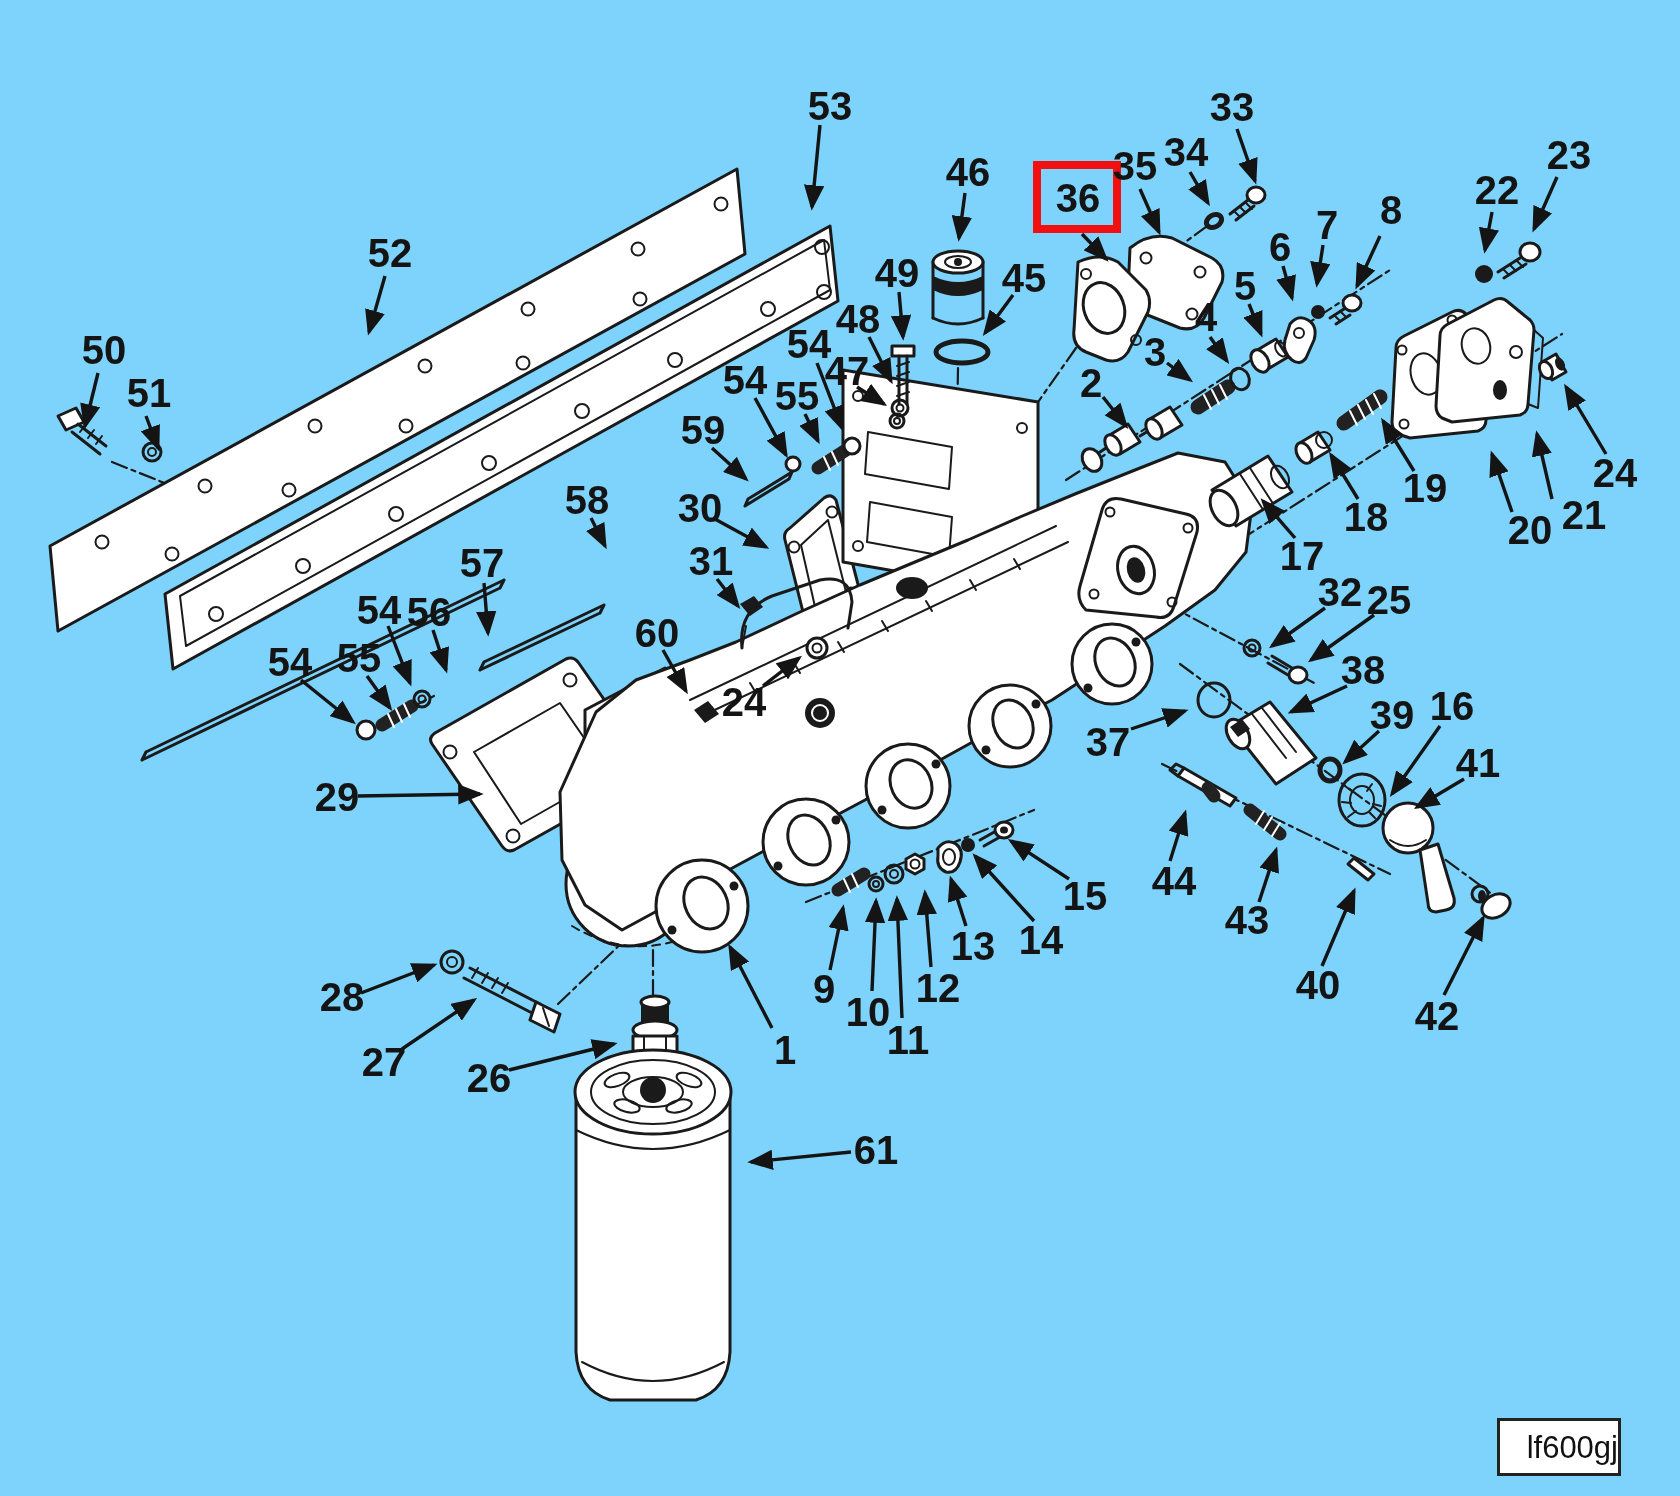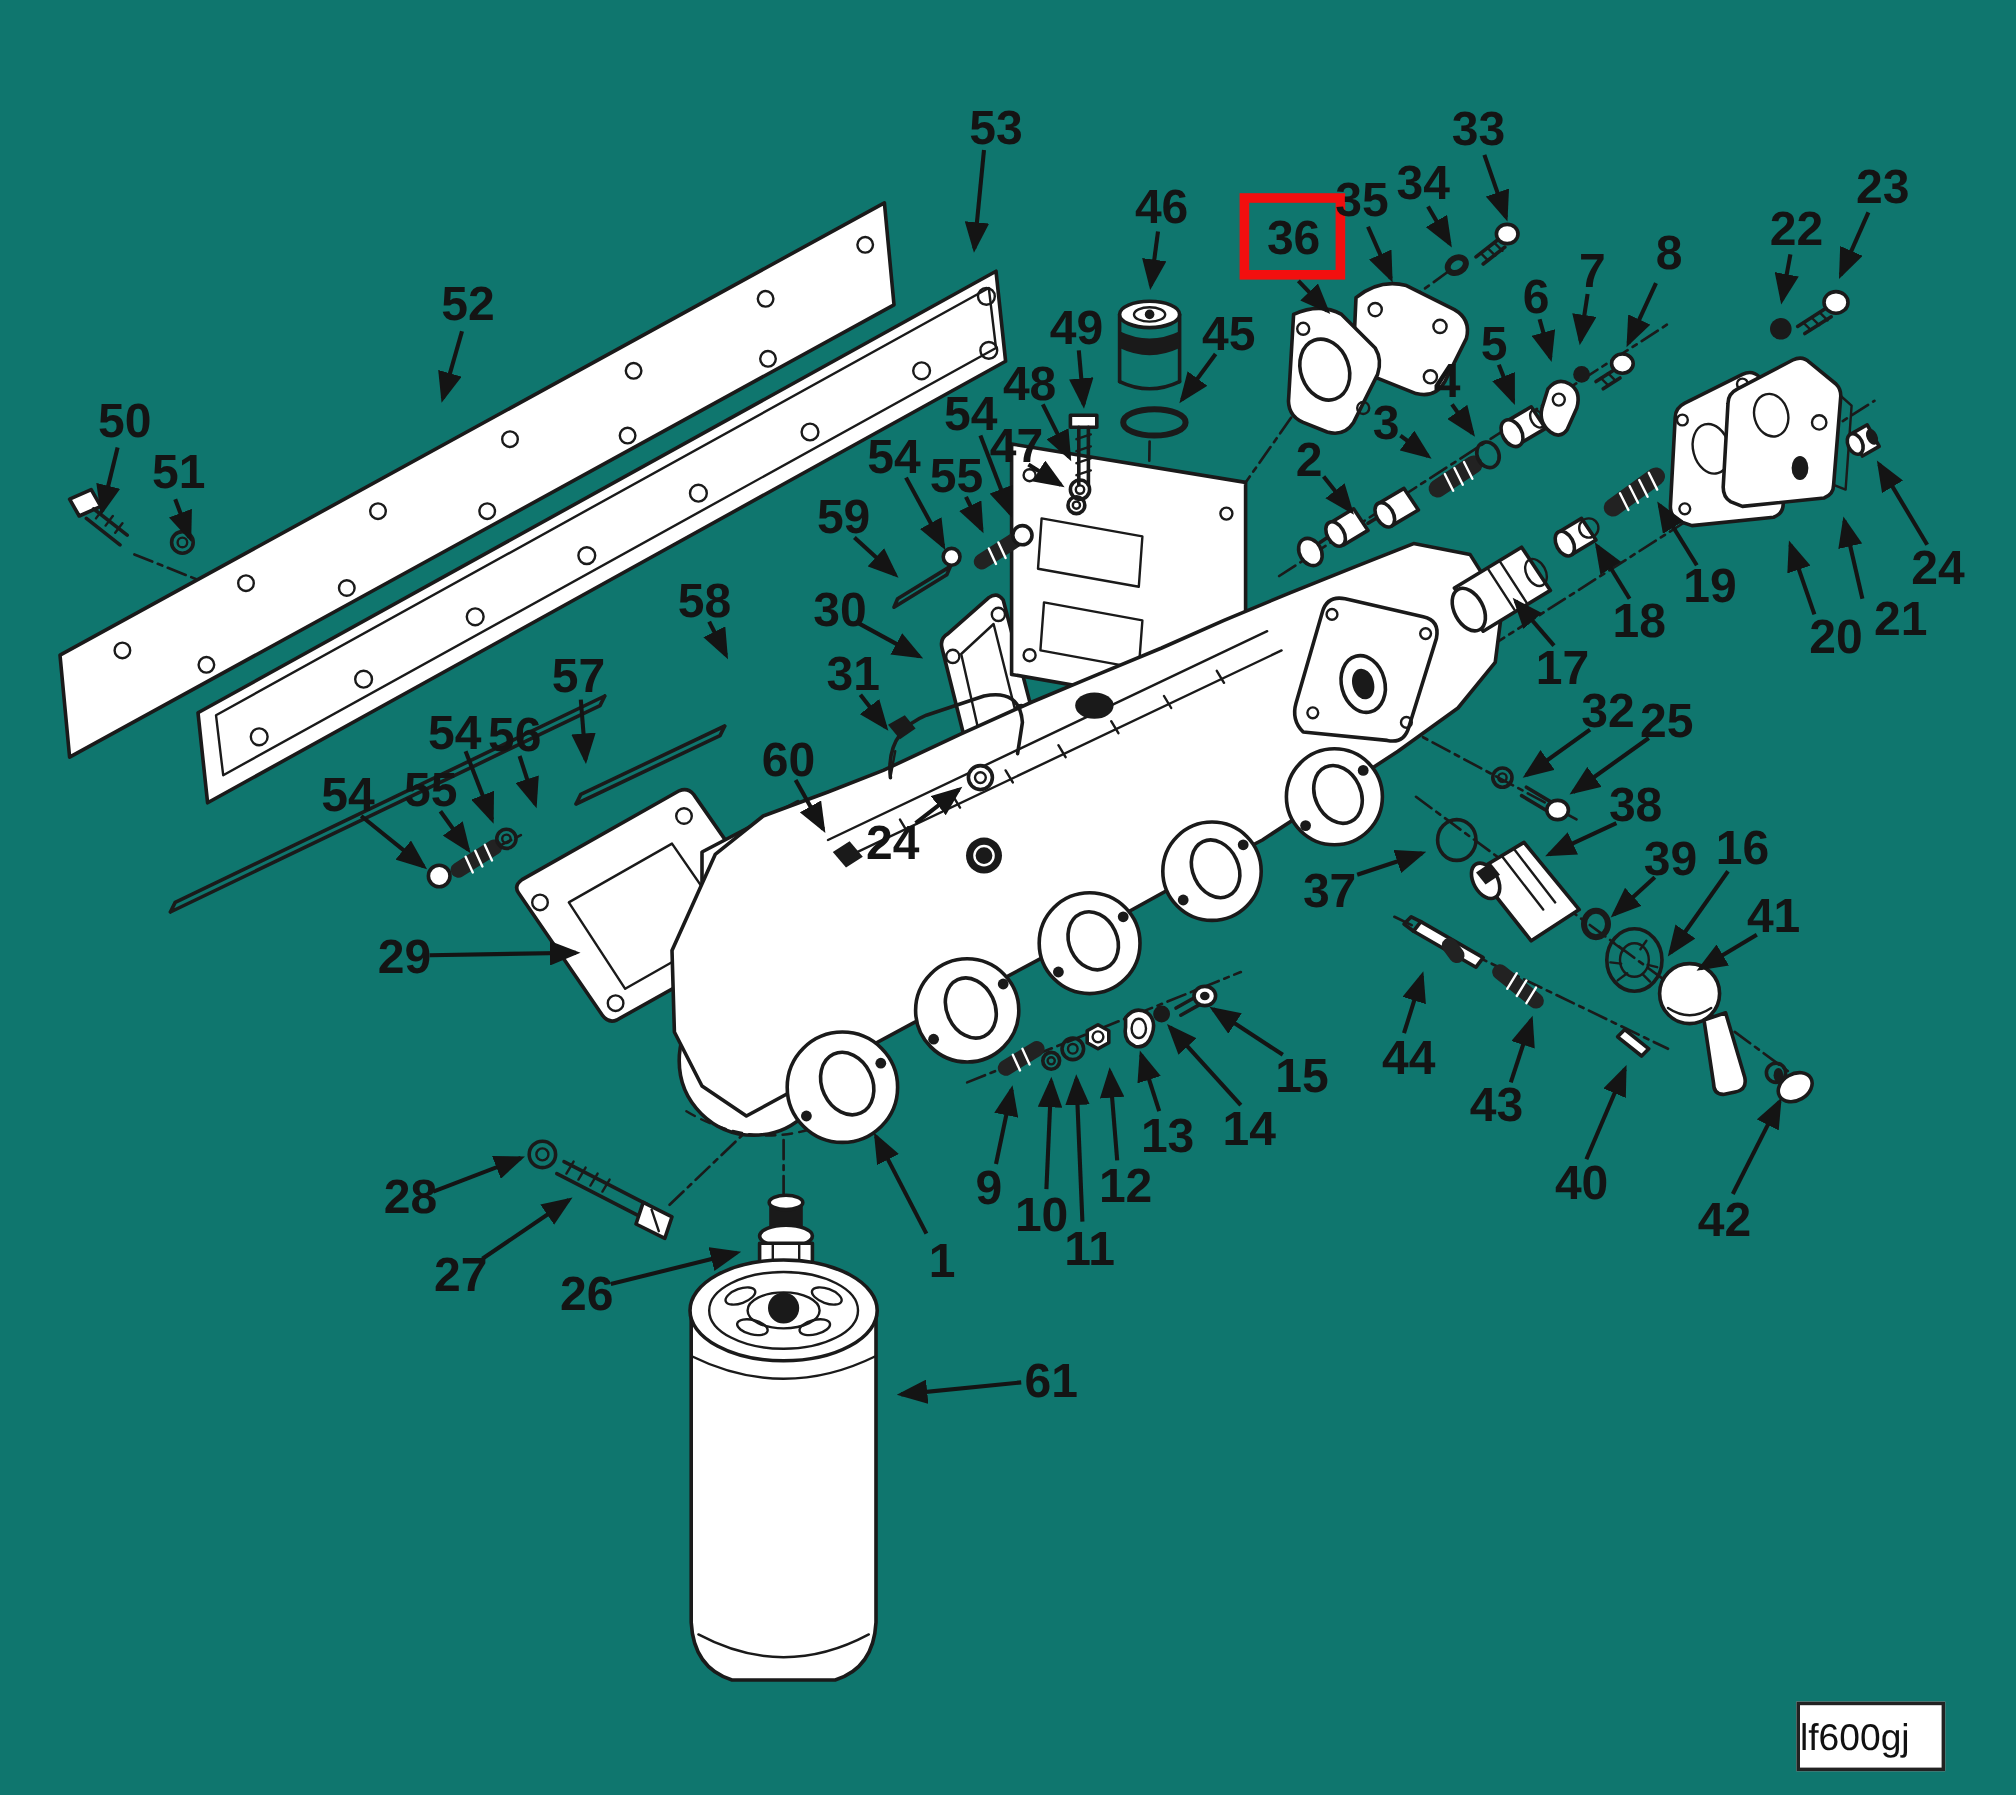--- a/index.html
+++ b/index.html
@@ -1,34 +1,34 @@
 <!DOCTYPE html>
 <html><head>
 <meta charset="utf-8">
 <style>
   html,body{margin:0;padding:0;background:#fff;}
-  .stage{position:relative;width:1680px;height:1496px;background:#0f766e;overflow:hidden;
+  .stage{position:relative;width:1680px;height:1496px;background:#7dd3fc;overflow:hidden;
          font-family:"Liberation Sans",sans-serif;}
   .stage svg{position:absolute;left:0;top:0;}
   
   #art path,#art line,#art circle,#art ellipse,#art polygon,#art polyline{
     stroke:#1a1a1a;stroke-width:3;fill:none;stroke-linecap:round;stroke-linejoin:round;}
   #art .f{fill:#ffffff;}
   #art .k{fill:#1a1a1a;stroke:none;}
   #art .w{stroke:#ffffff;}
   #art .thin{stroke-width:2;}
   #art .bold{stroke-width:5;}
   #art .coil{stroke:#222;stroke-width:13;}
   #art .coil2{stroke:#222;stroke-width:15;}
   #art .dash{stroke-width:2.2;stroke-dasharray:16 5 4 5;}
   #art .dsh2{stroke-width:2;stroke-dasharray:8 6;}
   #callouts text{font:700 40px "Liberation Sans",sans-serif;fill:#141414;}
   #callouts line{stroke:#141414;stroke-width:3.4;}
   .figcode{position:absolute;left:1497px;top:1418px;width:118px;height:52px;
-    border:3px solid #222;background:#fff;display:flex;align-items:center;justify-content:flex-start;
+    border:3px solid #222;background:#fff;display:flex;align-items:center;justify-content:flex-end;
     font:400 31px/1 "Liberation Sans",sans-serif;color:#111;}
 </style>
 </head>
 <body>
 
 <div class="stage">
 <svg id="diagram" width="1680" height="1496" viewBox="0 0 1680 1496">
   <defs>
     <marker id="ah" markerWidth="8" markerHeight="6" refX="6.4" refY="3" orient="auto">
       <path d="M0,0 L7.5,3 L0,6 Z" fill="#141414" stroke="none"></path>

